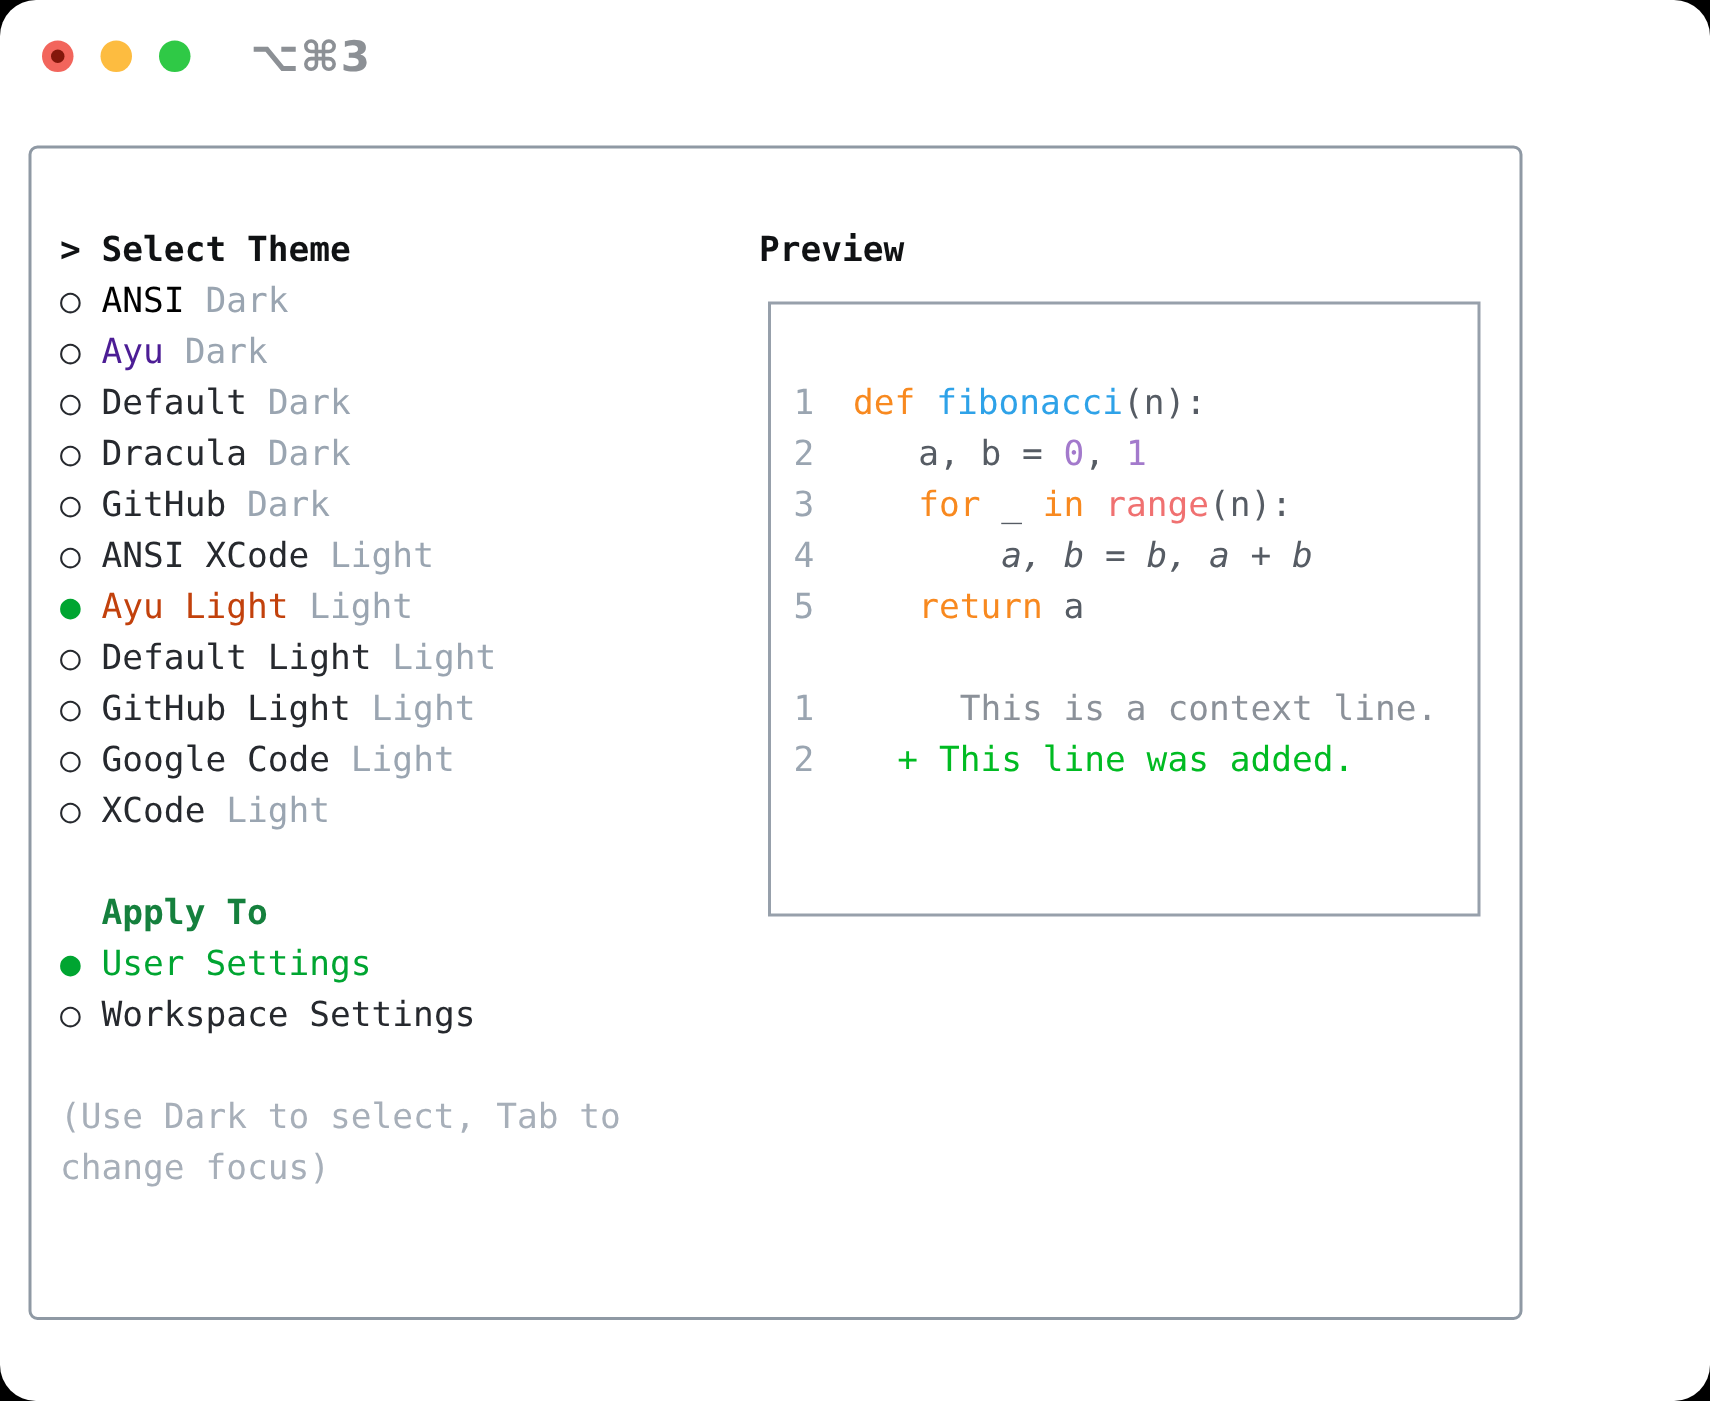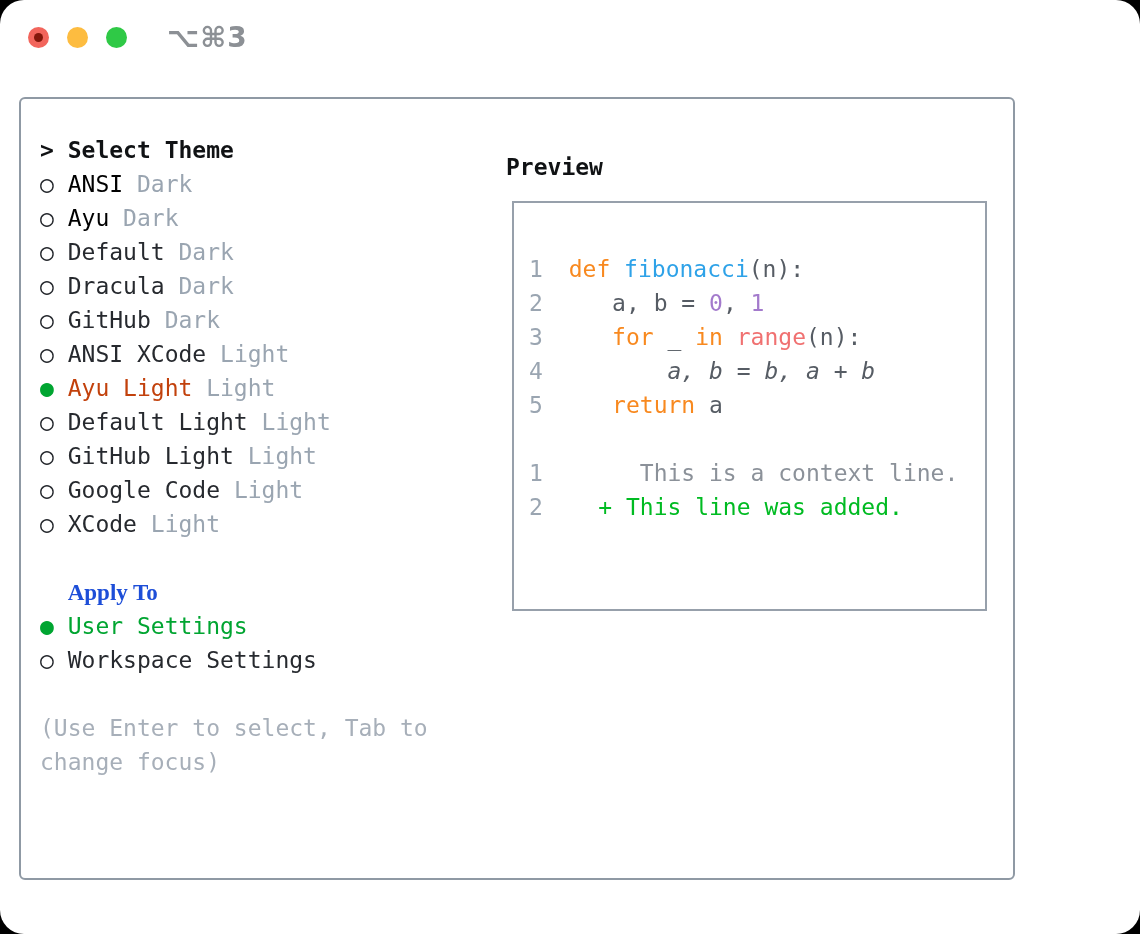--- a/index.html
+++ b/index.html
@@ -32,21 +32,21 @@
   
   .panel {
     position:absolute; left:19px; top:97px; width:992px; height:779px;
     border:2px solid #8f99a4; border-radius:6px; background:#fff;
   }
   .row {
     height:34px; line-height:34px; white-space:pre;
     font-size:23px; font-family:"DejaVu Sans Mono", monospace;
   }
   .bold { font-weight:bold; }
-  #left-column  { position:absolute; left:19px; top:34px; }
+  #left-column  { position:absolute; left:19px; top:51px; }
   #preview-title { position:absolute; left:485px; top:51px; color:#101214; }
   .preview-box {
     position:absolute; left:491px; top:102px; width:471px; height:406px;
     border:2px solid #97a0ab; background:#fff;
   }
   #code-block { position:absolute; left:15px; top:49px; }
 </style>
 </head>
 <body>
 
@@ -56,36 +56,36 @@
     <div class="light red"></div>
     <div class="light yellow"></div>
     <div class="light green"></div>
     <span class="win-title" style="color: rgb(140, 144, 149);">⌥⌘3</span>
   </div>
 
   <div class="panel">
     <div id="left-column">
         <div class="row"><span style="color: rgb(16, 18, 20); font-weight: bold;">&gt; </span><span style="color: rgb(16, 18, 20); font-weight: bold;">Select Theme</span></div>
         <div class="row"><span style="color: rgb(38, 41, 46);">○ </span><span style="color: #000000;">ANSI</span><span style="color: rgb(154, 165, 177);"> Dark</span></div>
-        <div class="row"><span style="color: rgb(38, 41, 46);">○ </span><span style="color: #000000;">Ayu</span><span style="color: rgb(154, 165, 177);"> Dark</span></div>
+        <div class="row"><span style="color: rgb(38, 41, 46);">○ </span><span style="color: #4c1d95;">Ayu</span><span style="color: rgb(154, 165, 177);"> Dark</span></div>
         <div class="row"><span style="color: rgb(38, 41, 46);">○ </span><span style="color: rgb(38, 41, 46);">Default</span><span style="color: rgb(154, 165, 177);"> Dark</span></div>
         <div class="row"><span style="color: rgb(38, 41, 46);">○ </span><span style="color: rgb(38, 41, 46);">Dracula</span><span style="color: rgb(154, 165, 177);"> Dark</span></div>
         <div class="row"><span style="color: rgb(38, 41, 46);">○ </span><span style="color: rgb(38, 41, 46);">GitHub</span><span style="color: rgb(154, 165, 177);"> Dark</span></div>
         <div class="row"><span style="color: rgb(38, 41, 46);">○ </span><span style="color: rgb(38, 41, 46);">ANSI XCode</span><span style="color: rgb(154, 165, 177);"> Light</span></div>
         <div class="row"><span style="color: rgb(0, 165, 49);">● </span><span style="color: #c2410c;">Ayu Light</span><span style="color: rgb(154, 165, 177);"> Light</span></div>
         <div class="row"><span style="color: rgb(38, 41, 46);">○ </span><span style="color: rgb(38, 41, 46);">Default Light</span><span style="color: rgb(154, 165, 177);"> Light</span></div>
         <div class="row"><span style="color: rgb(38, 41, 46);">○ </span><span style="color: rgb(38, 41, 46);">GitHub Light</span><span style="color: rgb(154, 165, 177);"> Light</span></div>
         <div class="row"><span style="color: rgb(38, 41, 46);">○ </span><span style="color: rgb(38, 41, 46);">Google Code</span><span style="color: rgb(154, 165, 177);"> Light</span></div>
         <div class="row"><span style="color: rgb(38, 41, 46);">○ </span><span style="color: rgb(38, 41, 46);">XCode</span><span style="color: rgb(154, 165, 177);"> Light</span></div>
         <div class="row">&nbsp;</div>
-        <div class="row"><span>  </span><span style="color: #1d4ed8; font-weight: bold; font-family: Liberation Serif, serif;">Apply To</span></div>
+        <div class="row"><span>  </span><span style="color: #15803d; font-weight: bold;">Apply To</span></div>
         <div class="row"><span style="color: rgb(0, 165, 49);">● </span><span style="color: rgb(0, 165, 49);">User Settings</span></div>
         <div class="row"><span style="color: rgb(38, 41, 46);">○ </span><span style="color: rgb(38, 41, 46);">Workspace Settings</span></div>
         <div class="row">&nbsp;</div>
-        <div class="row"><span style="color: rgb(167, 175, 185);">(Use Enter to select, Tab to</span></div>
+        <div class="row"><span style="color: rgb(167, 175, 185);">(Use Dark to select, Tab to</span></div>
         <div class="row"><span style="color: rgb(167, 175, 185);">change focus)</span></div>
       </div>
 
     <div id="preview-title" class="row bold" style="color: rgb(16, 18, 20);">Preview</div>
 
     <div class="preview-box">
       <div id="code-block">
           <div class="row"><span style="color: rgb(154, 165, 177);">1 </span><span style="color: rgb(248, 137, 31); margin-left: 12px;">def</span><span style="color: rgb(86, 92, 100);"> </span><span style="color: rgb(46, 162, 232);">fibonacci</span><span style="color: rgb(86, 92, 100);">(n):</span></div>
           <div class="row"><span style="color: rgb(154, 165, 177);">2 </span><span style="color: rgb(86, 92, 100);">    a, b = </span><span style="color: rgb(163, 122, 204);">0</span><span style="color: rgb(86, 92, 100);">, </span><span style="color: rgb(163, 122, 204);">1</span></div>
           <div class="row"><span style="color: rgb(154, 165, 177);">3 </span><span style="color: rgb(86, 92, 100);">    </span><span style="color: rgb(248, 137, 31);">for</span><span style="color: rgb(86, 92, 100);"> _ </span><span style="color: rgb(248, 137, 31);">in</span><span style="color: rgb(86, 92, 100);"> </span><span style="color: rgb(240, 113, 113);">range</span><span style="color: rgb(86, 92, 100);">(n):</span></div>

